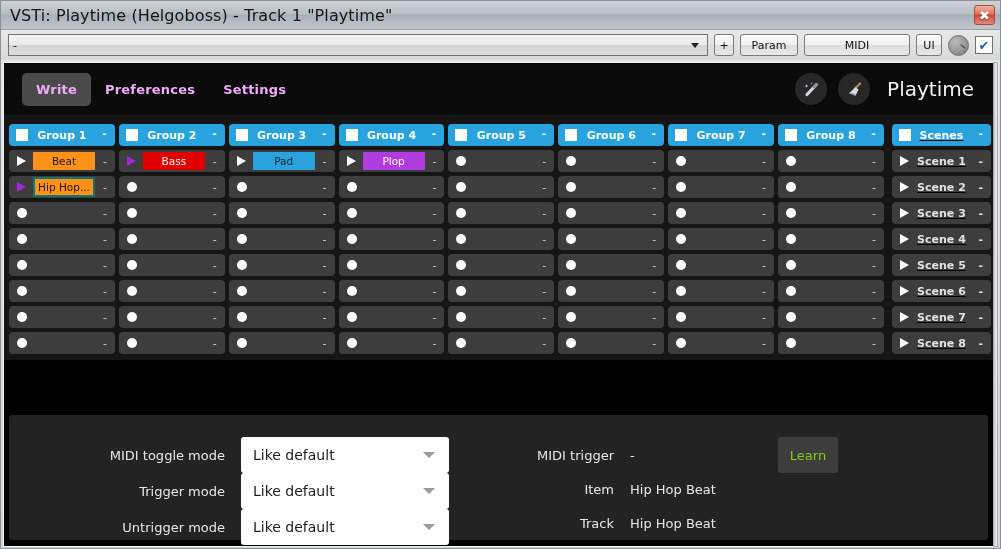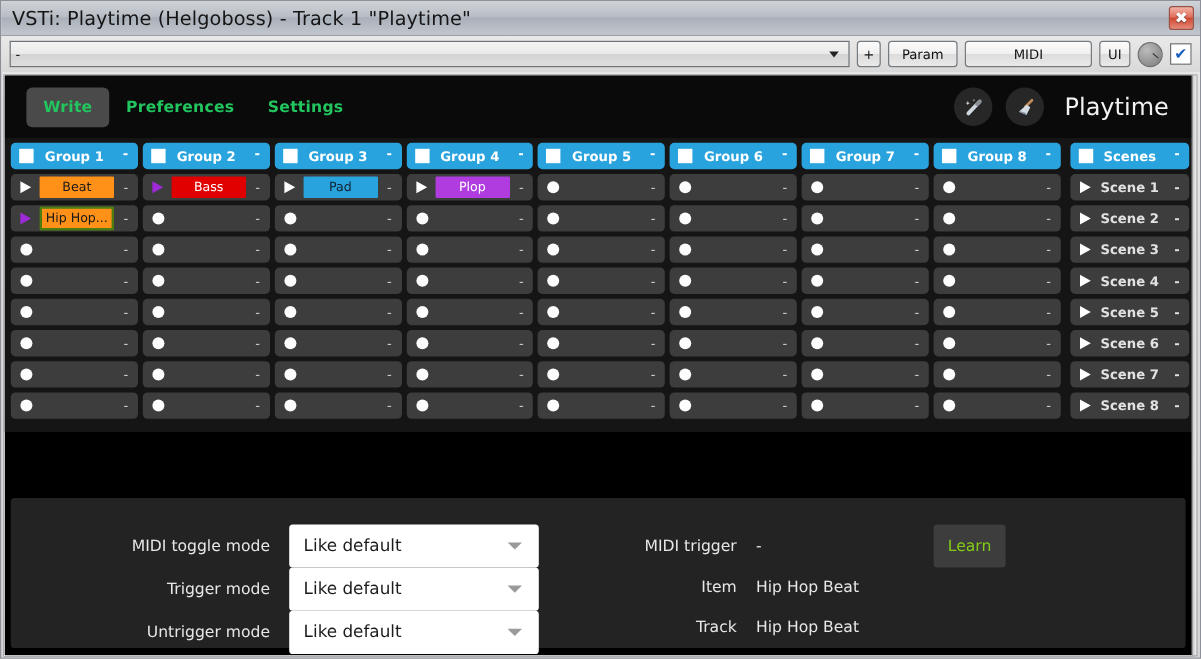--- a/index.html
+++ b/index.html
@@ -125,21 +125,21 @@
   
   #plugin-header {
     position: relative;
     height: 52px;
     background: #0a0a0a;
     display: flex; align-items: center;
     padding: 0 12px 0 18px;
   }
   .navtab {
     font-size: 13px; font-weight: bold;
-    color: #22c55e;
+    color: #f0abfc;
     padding: 9px 14px;
     border-radius: 5px;
     cursor: pointer;
     letter-spacing: .2px;
   }
   .navtab.active { background: #4a4a4a; }
   #header-right {
     margin-left: auto;
     display: flex; align-items: center; gap: 11px;
   }
@@ -156,27 +156,28 @@
   }
 
   
   #matrix {
     position: relative;
     background: #151515;
     padding: 4px 3px 6px 5px;
     display: flex;
     gap: 4px;
     height: 245px;
+    align-items: flex-end;
   }
   .col {
     display: flex; flex-direction: column;
     gap: 4px;
   }
   .gcol { width: 111px; }
-  .scol { width: 104px; margin-left: 4px; }
+  .scol { width: 104px; margin-left: 4px; text-decoration: underline; }
 
   .cell {
     height: 22px;
     border-radius: 4px;
     display: flex; align-items: center;
     position: relative;
     font-size: 11px;
   }
   .ghead {
     background: #29a3dd;
@@ -217,21 +218,21 @@
   }
   .clip {
     position: absolute;
     left: 24px; top: 2px;
     width: 62px; height: 18px;
     border-radius: 1px;
     display: flex; align-items: center; justify-content: center;
     font-size: 10.5px;
     overflow: hidden; white-space: nowrap;
   }
-  .clip.sel { border: 2px solid #4d7c0f; top: 1px; height: 20px; }
+  .clip.sel { border: 2px solid #0f766e; top: 1px; height: 20px; }
 
   .scene {
     background: #3d3d3d; color: #e2e2e2;
     justify-content: center;
     cursor: pointer;
     font-weight: bold;
   }
   .scene .dash { position: absolute; right: 8px; font-weight: bold; }
 
   

